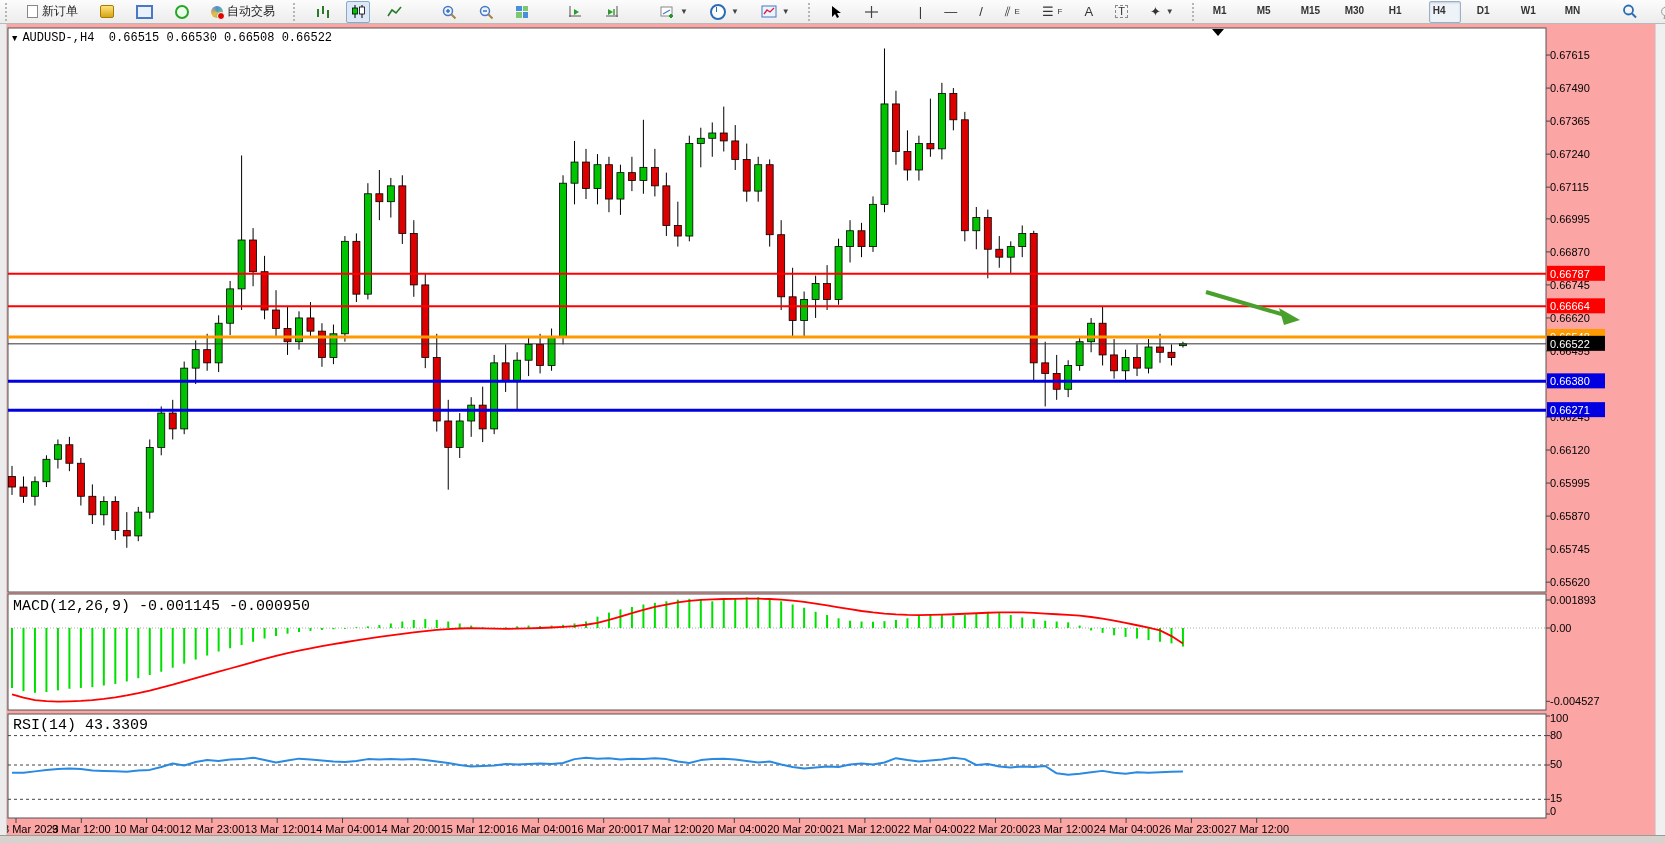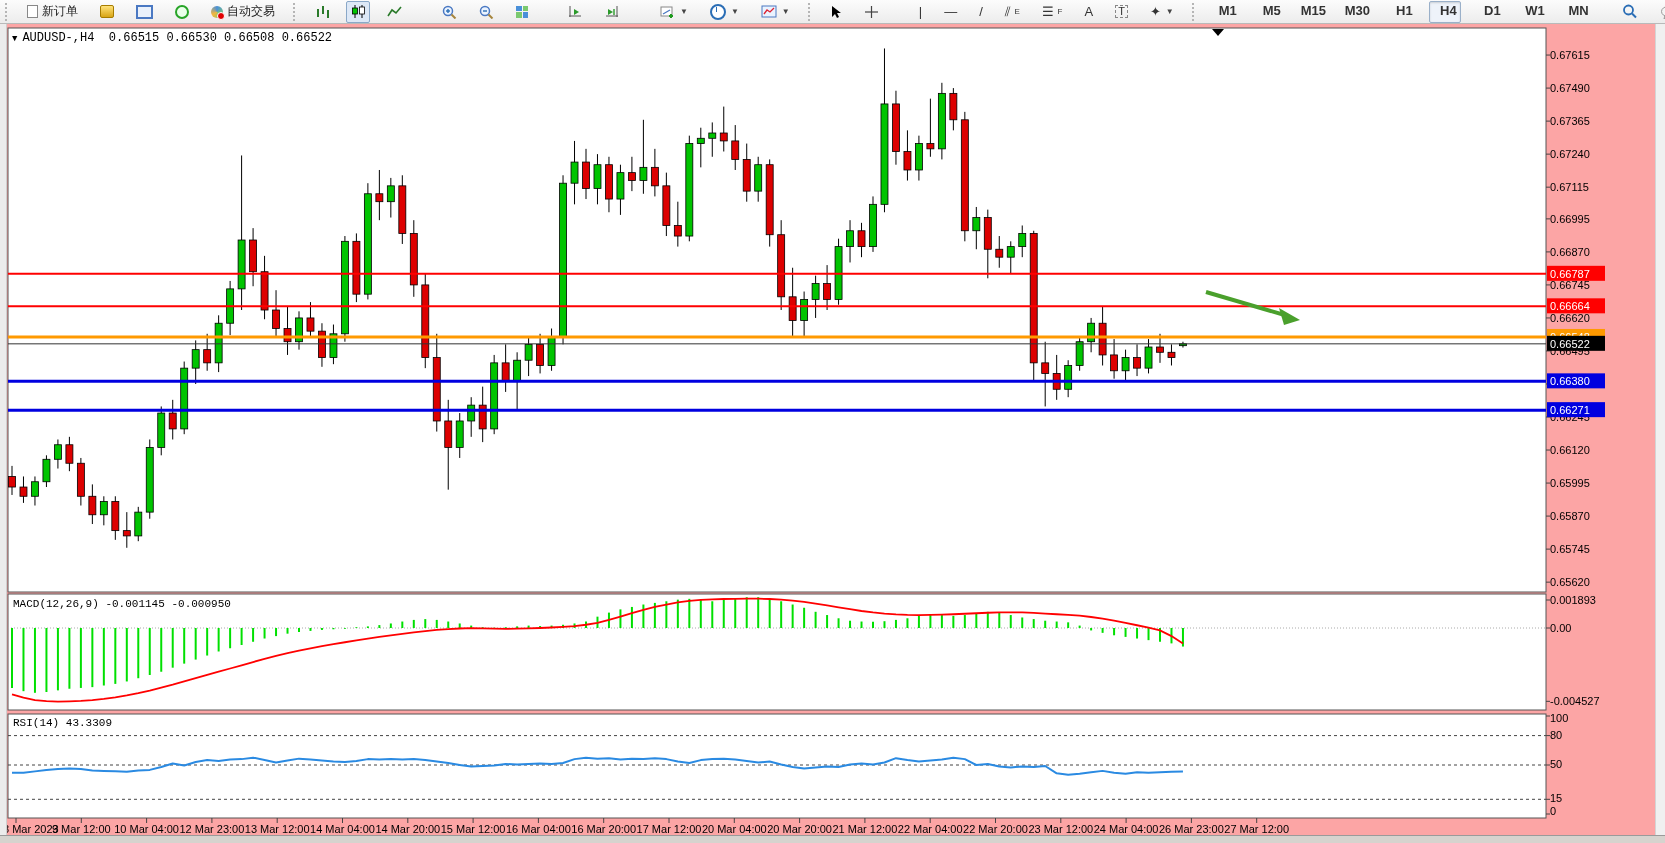--- a/index.html
+++ b/index.html
@@ -10,21 +10,21 @@
     background:linear-gradient(#fcfcfc,#ececec);border-bottom:1px solid #b9b9b9;
     display:flex;align-items:center;padding:0 4px;box-sizing:border-box;gap:12px;font-size:12px;color:#222;}
   .tb-btn{display:inline-flex;align-items:center;gap:4px;height:20px;padding:0 4px;border:1px solid transparent;
     border-radius:2px;cursor:default;white-space:nowrap;}
   .tb-btn.active{border:1px solid #8aa8c8;background:#dde8f6;}
   .sep{width:1px;height:18px;background:#c9c9c9;margin:0 3px;}
   .grip{width:3px;height:18px;border-left:2px dotted #b5b5b5;margin:0 3px 0 1px;}
   .caret{font-size:8px;color:#444;margin-left:1px;}
   .glyph{font-size:13px;color:#333;line-height:1;}
   .subglyph{font-size:8px;color:#333;vertical-align:sub;}
-  .tf-btn{height:18px;min-width:24px;text-align:right;font-size:13px;font-weight:bold;color:#333;
+  .tf-btn{height:18px;min-width:24px;text-align:left;font-size:10px;font-weight:bold;color:#333;
     padding:1px 3px;border:1px solid transparent;border-radius:2px;line-height:16px;}
   .tf-btn.active{border:1px solid #9ab0c9;background:#eef3fa;box-shadow:inset 0 1px 2px rgba(0,0,0,.15);}
   .spacer{flex:1;}
   .ico{display:inline-block;}
   .gold-box{width:12px;height:11px;border:1px solid #a67c00;border-radius:2px;
     background:linear-gradient(#ffe27a,#d8a516);}
   .blue-win{width:13px;height:10px;border:2px solid #4a78c2;background:#eaf1fb;}
   .sig-ring{width:10px;height:10px;border:2px solid #27a427;border-radius:50%;background:#eaffea;}
   .att-globe{width:12px;height:12px;border-radius:50%;background:conic-gradient(#4a90d9,#7bc96f,#f6b73c,#4a90d9);position:relative;}
   .att-globe .dot{position:absolute;right:-2px;bottom:-2px;width:6px;height:6px;border-radius:50%;
@@ -40,21 +40,21 @@
     color:#fff;font-size:9px;font-weight:bold;text-align:center;line-height:13px;padding:0 2px;}
   
   .chart-area{position:absolute;left:0;top:24px;width:1665px;height:819px;background:#fca5a5;}
   #chart-svg{position:absolute;left:0;top:0;}
   .left-edge{position:absolute;left:0;top:24px;bottom:7px;width:6px;background:#ececec;border-right:1px solid #cfcfcf;}
   .right-edge{position:absolute;right:0;top:24px;bottom:7px;width:9px;background:#f0f0f0;border-left:1px solid #d4d4d4;}
   .bottom-edge{position:absolute;left:0;right:0;bottom:0;height:7px;background:#d6d3ce;border-top:1px solid #9a9a9a;}
   .overlay{position:absolute;color:#000;white-space:nowrap;font-family:Liberation Mono, monospace;}
   .chart-title{left:12px;top:31px;font-size:12px;}
   .chart-title .tri{font-size:9px;margin-right:5px;color:#000;}
-  .ind-label{font-size:11px;}
+  .ind-label{font-size:15px;}
   .macd-label{left:13px;top:598px;}
   .rsi-label{left:13px;top:717px;text-align:center;}
 </style>
 </head>
 <body>
 
 <div class="screen">
 
   <div class="toolbar">
     <span class="grip"></span>

